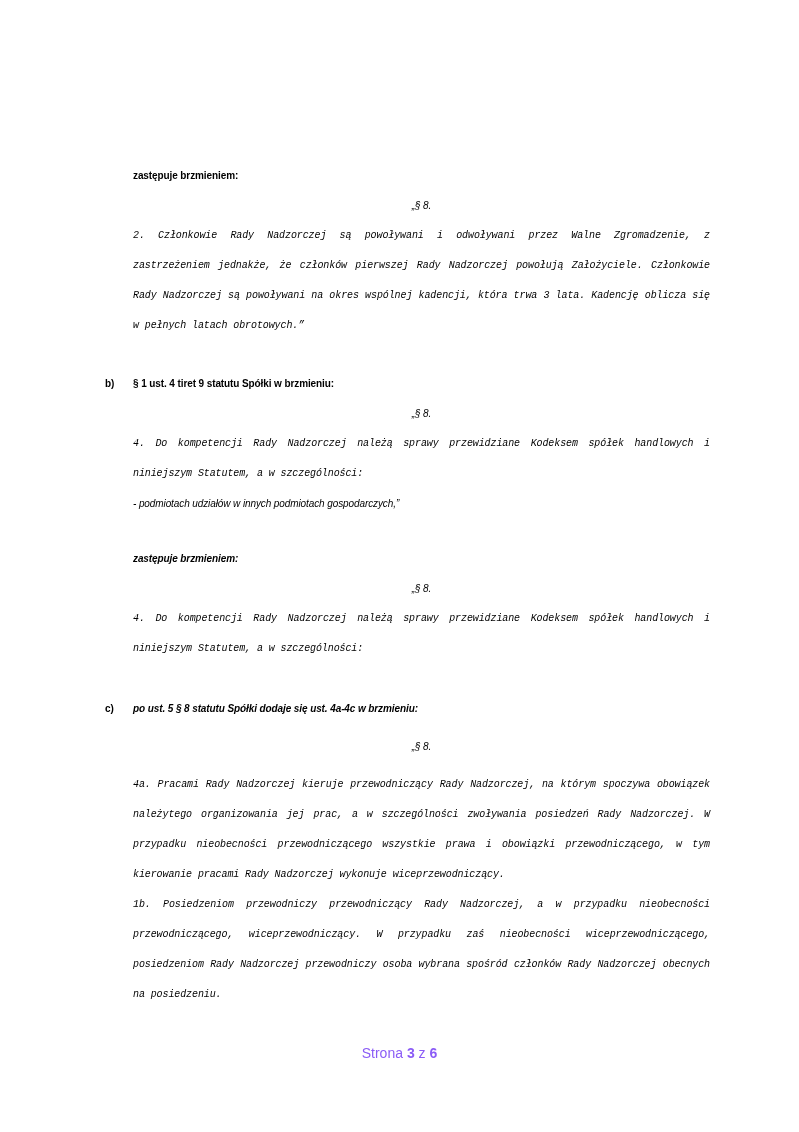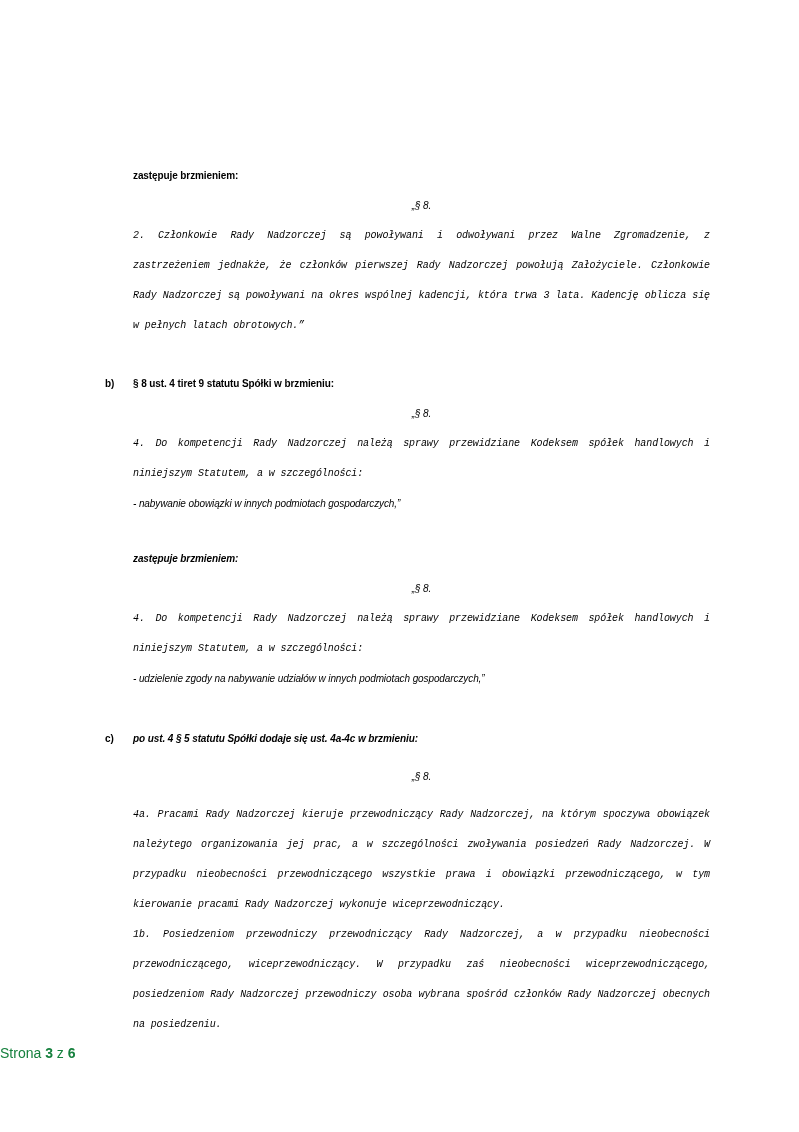--- a/index.html
+++ b/index.html
@@ -40,59 +40,59 @@
   }
   .mt28 { margin-top: 28px; }
   .mt25 { margin-top: 25px; }
   .mt30 { margin-top: 30px; }
   .gap-top { margin-top: 8px; }
   .footer {
     position: absolute;
     left: 0;
     right: 0;
     top: 1043px;
+    text-align: center;
     font-size: 14px;
     line-height: 20px;
-    color: #15803d;
+    color: #8b5cf6;
   }
   .footer b { font-weight: 700; }
 </style>
 </head>
 <body>
 
 <div class="page">
   <div class="content">
 
     <section>
       <div class="bold">zastępuje brzmieniem:</div>
       <div class="center italic">„§ 8.</div>
       <div class="para italic">2. Członkowie Rady Nadzorczej są powoływani i odwoływani przez Walne Zgromadzenie, z zastrzeżeniem jednakże, że członków pierwszej Rady Nadzorczej powołują Założyciele. Członkowie Rady Nadzorczej są powoływani na okres wspólnej kadencji, która trwa 3 lata. Kadencję oblicza się w pełnych latach obrotowych.”</div>
     </section>
 
     <section class="mt28">
       <div class="heading bold">
         <span class="marker">b)</span>
-        <span>§ 8 ust. 4 tiret 9 statutu Spółki w brzmieniu:</span>
+        <span>§ 1 ust. 4 tiret 9 statutu Spółki w brzmieniu:</span>
       </div>
       <div class="center italic">„§ 8.</div>
       <div class="para italic">4. Do kompetencji Rady Nadzorczej należą sprawy przewidziane Kodeksem spółek handlowych i niniejszym Statutem, a w szczególności:</div>
-      <div class="italic">- nabywanie obowiązki w innych podmiotach gospodarczych,”</div>
+      <div class="italic">- podmiotach udziałów w innych podmiotach gospodarczych,”</div>
     </section>
 
     <section class="mt25">
       <div class="bold italic">zastępuje brzmieniem:</div>
       <div class="center italic">„§ 8.</div>
       <div class="para italic">4. Do kompetencji Rady Nadzorczej należą sprawy przewidziane Kodeksem spółek handlowych i niniejszym Statutem, a w szczególności:</div>
-      <div class="italic">- udzielenie zgody na nabywanie udziałów w innych podmiotach gospodarczych,”</div>
     </section>
 
     <section class="mt30">
       <div class="heading bold italic">
         <span class="marker">c)</span>
-        <span>po ust. 4 § 5 statutu Spółki dodaje się ust. 4a-4c w brzmieniu:</span>
+        <span>po ust. 5 § 8 statutu Spółki dodaje się ust. 4a-4c w brzmieniu:</span>
       </div>
       <div class="center italic gap-top">„§ 8.</div>
       <div class="para italic gap-top">4a. Pracami Rady Nadzorczej kieruje przewodniczący Rady Nadzorczej, na którym spoczywa obowiązek należytego organizowania jej prac, a w szczególności zwoływania posiedzeń Rady Nadzorczej. W przypadku nieobecności przewodniczącego wszystkie prawa i obowiązki przewodniczącego, w tym kierowanie pracami Rady Nadzorczej wykonuje wiceprzewodniczący.</div>
       <div class="para italic">1b. Posiedzeniom przewodniczy przewodniczący Rady Nadzorczej, a w przypadku nieobecności przewodniczącego, wiceprzewodniczący. W przypadku zaś nieobecności wiceprzewodniczącego, posiedzeniom Rady Nadzorczej przewodniczy osoba wybrana spośród członków Rady Nadzorczej obecnych na posiedzeniu.</div>
     </section>
 
   </div>
 
   <div class="footer">
     <span>Strona</span>

